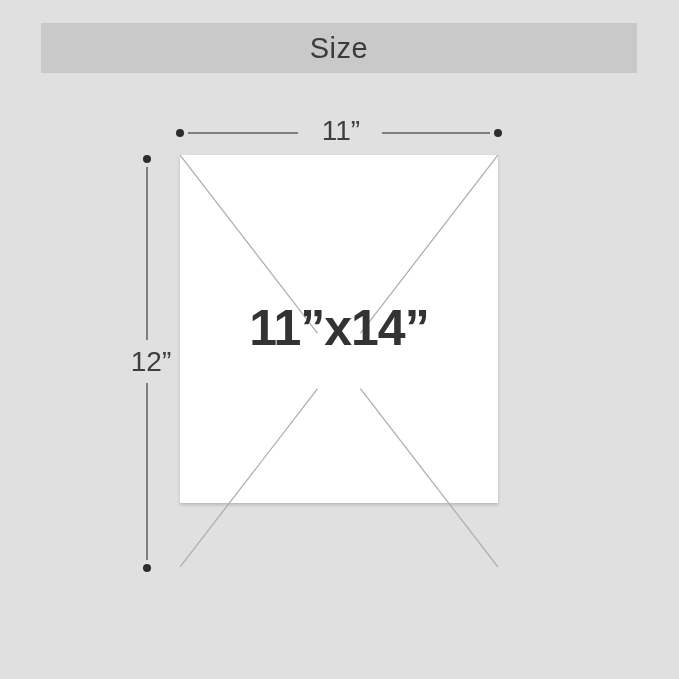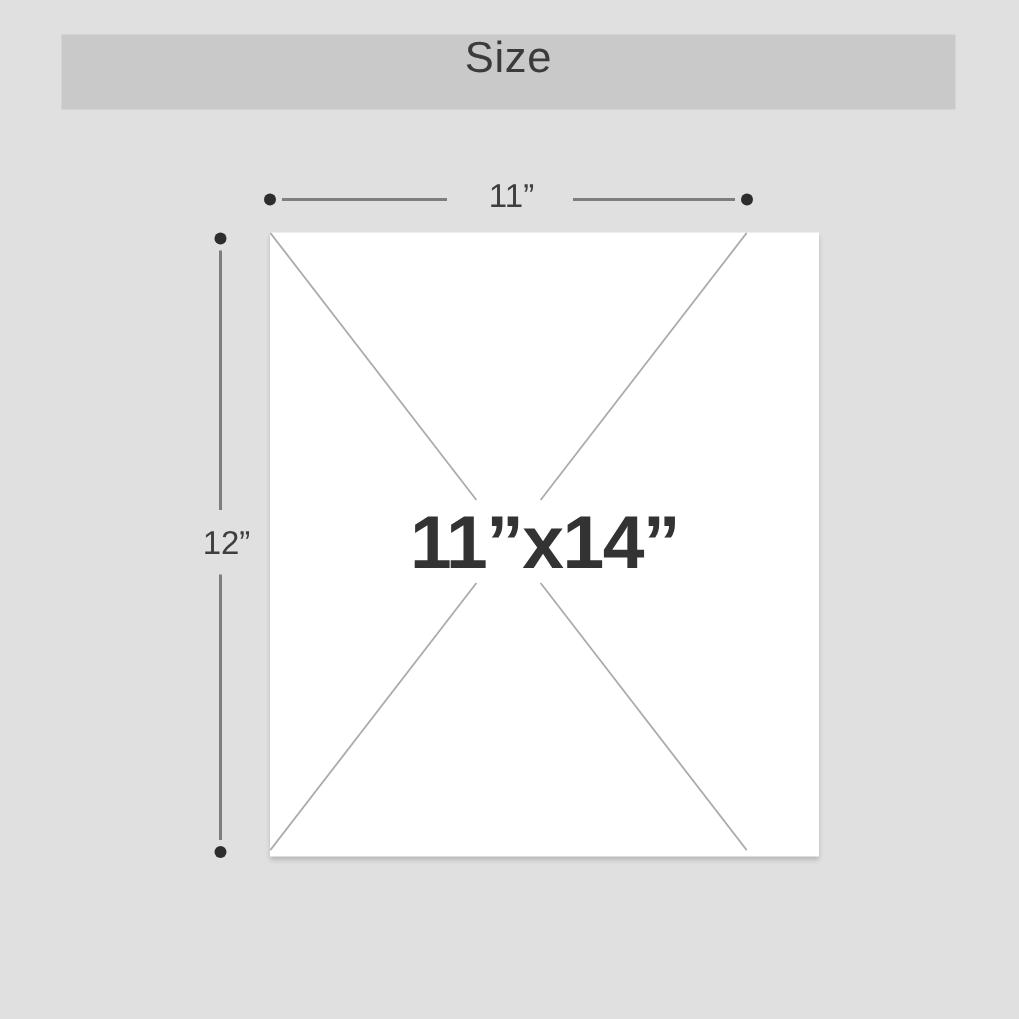--- a/index.html
+++ b/index.html
@@ -16,36 +16,36 @@
     overflow: hidden;
   }
   .header-band {
     position: absolute;
     left: 41px;
     top: 23px;
     width: 596px;
     height: 50px;
     background: #c9c9c9;
     display: flex;
+    align-items: center;
     justify-content: center;
   }
   .header-title {
     font-size: 29px;
     color: #3b3b3b;
     letter-spacing: 0.5px;
   }
   .panel {
     position: absolute;
     left: 180px;
     top: 155px;
     width: 318px;
-    height: 416px;
+    height: 348px;
     background: #ffffff;
     box-shadow: 0 2px 3px rgba(0,0,0,0.18);
-    padding-left: 48px;
   }
   .panel svg {
     position: absolute;
     left: 0;
     top: 0;
     display: block;
   }
   .size-value {
     position: absolute;
     left: 50%;
@@ -70,21 +70,21 @@
     background: #7e7e7e;
   }
   .dim-line-v {
     position: absolute;
     width: 2px;
     background: #7e7e7e;
   }
   .dim-label {
     position: absolute;
     transform: translate(-50%, -50%);
-    font-size: 22px;
+    font-size: 28px;
     color: #3e3e3e;
     white-space: nowrap;
   }
   
   .w-dot-left   { left: 176px; top: 129px; }
   .w-dot-right  { left: 494px; top: 129px; }
   .w-line-left  { left: 188px; top: 132px; width: 110px; }
   .w-line-right { left: 382px; top: 132px; width: 108px; }
   .w-label      { left: 341px; top: 131px; }
   

